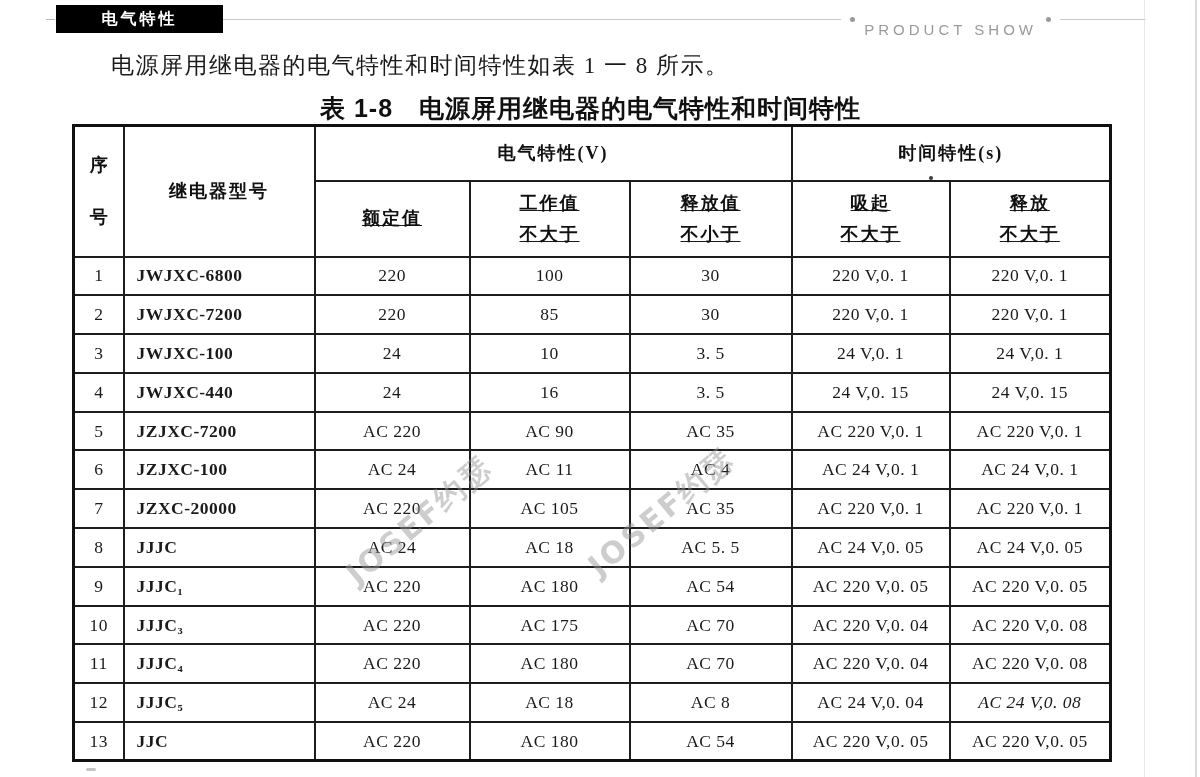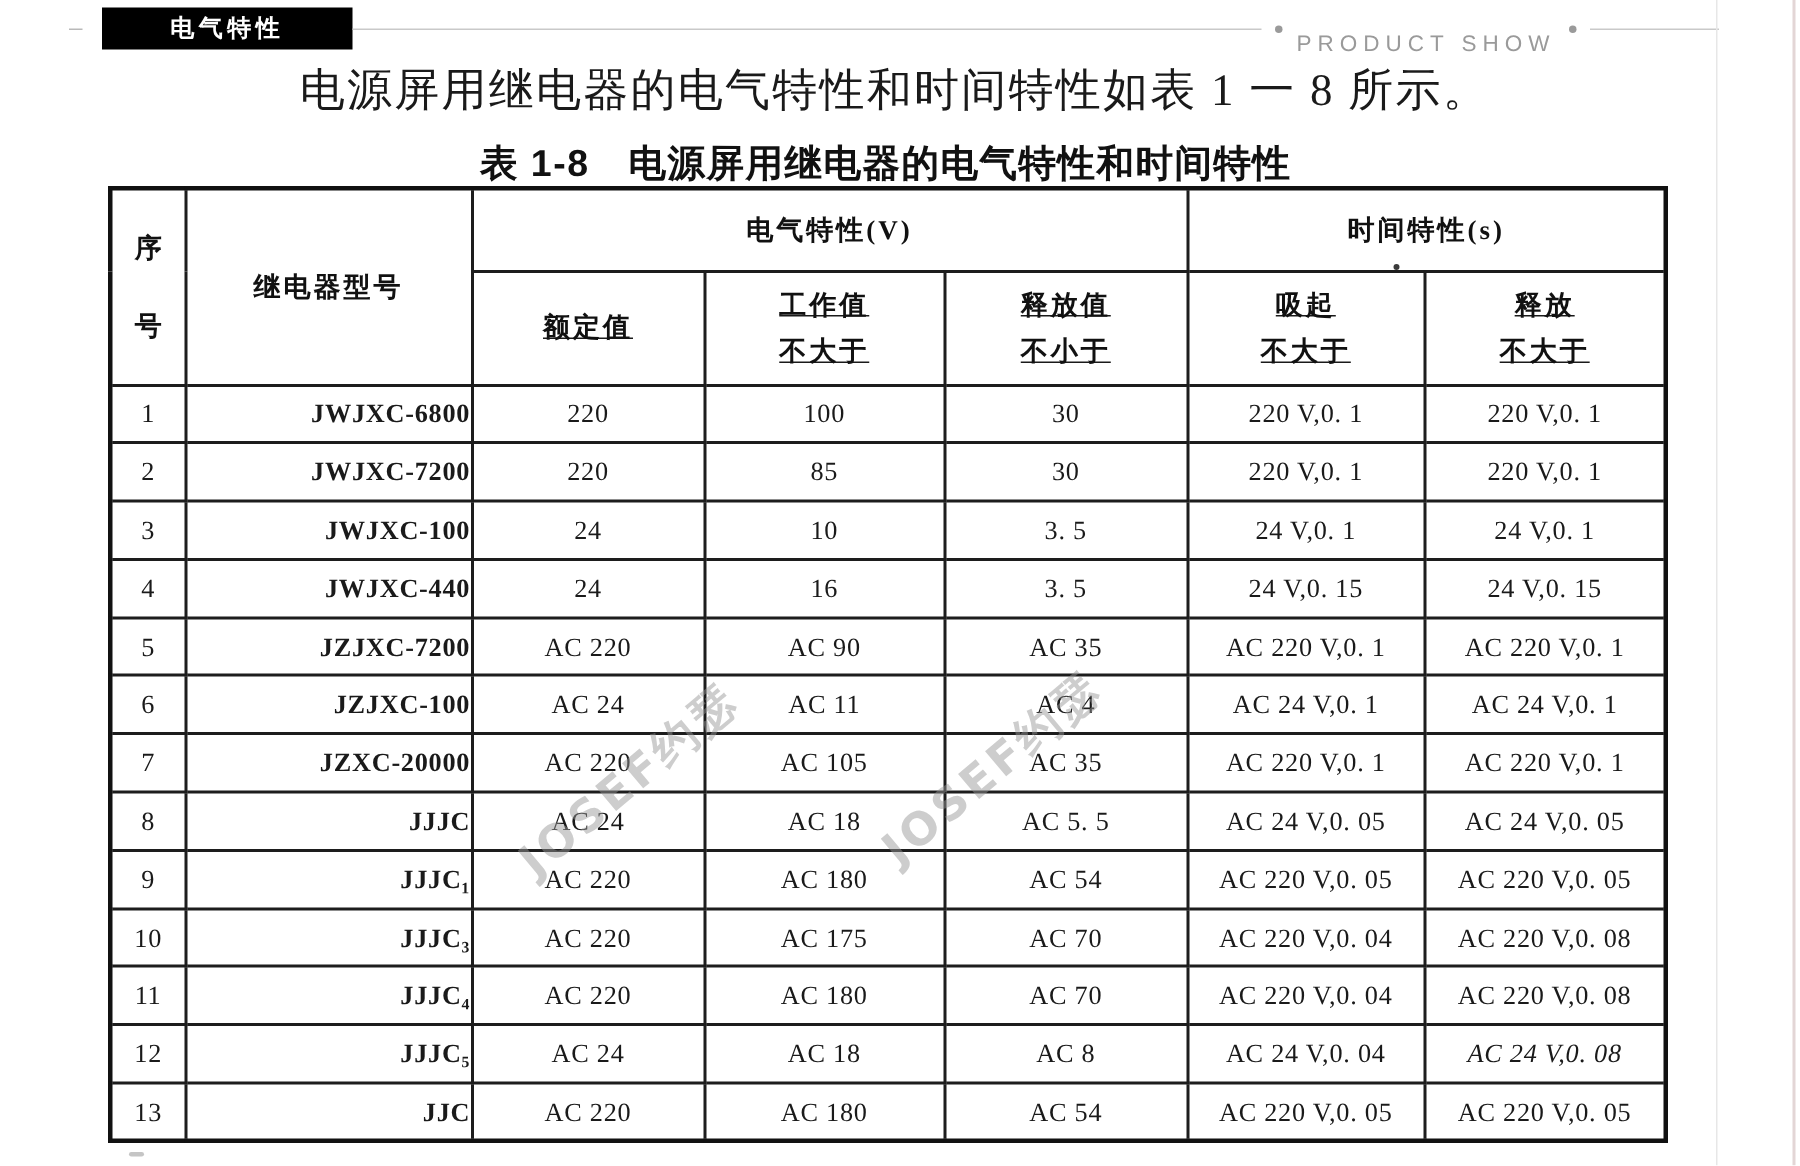--- a/index.html
+++ b/index.html
@@ -3,58 +3,58 @@
 <meta charset="utf-8">
 <style>
   * { margin:0; padding:0; box-sizing:border-box; }
   html,body { width:1200px; height:777px; background:#ffffff; overflow:hidden; position:relative;
     font-family:"Liberation Serif","DejaVu Serif","DejaVu Sans",serif; color:#1a1a1a; }
 
   
   .topbar { position:absolute; left:46px; top:5px; width:1100px; height:28px;
     display:flex; align-items:center; }
   .stub { width:9px; height:1px; background:#b9b9b9; }
-  .badge { margin-left:13px; width:167px; height:28px; background:#000;
+  .badge { margin-left:1px; width:167px; height:28px; background:#000;
     color:#fff; display:flex; align-items:center; justify-content:center;
     font-family:"Liberation Sans","DejaVu Sans",sans-serif; font-weight:bold;
     font-size:16px; letter-spacing:3px; }
   .rule { flex:1; height:1px; background:#c9c9c9; }
   .rule-end { width:86px; height:1px; background:#c9c9c9; }
   .ps-dot { width:5px; height:5px; background:#9a9a9a; border-radius:50%; margin:0 9px; }
   .ps-label { font-family:"Liberation Sans","DejaVu Sans",sans-serif; font-size:15px;
     color:#9a9a9a; letter-spacing:4px; white-space:nowrap;margin-top:21px; }
 
   
   .vline-1 { position:absolute; left:1144px; top:0; width:1px; height:777px; background:#e7e7e7; }
   .vline-2 { position:absolute; left:1195px; top:0; width:2px; height:777px; background:#e3d6d6; }
   .speck { position:absolute; left:929px; top:176px; width:4px; height:4px;
     background:#3a3a3a; border-radius:50%; }
   .smudge { position:absolute; left:86px; top:768px; width:10px; height:3px;
     background:#9f9f9f; border-radius:2px; opacity:.6; }
 
   
-  .intro { position:absolute; left:72px; top:40px; width:1010px;
-    font-size:30px; letter-spacing:1.5px; text-indent:39px;text-align:center; }
+  .intro { position:absolute; left:72px; top:50px; width:1010px;
+    font-size:23px; letter-spacing:1.5px; text-indent:39px; }
   .caption { position:absolute; left:72px; top:92px; width:1037px; text-align:center;
     font-family:"Liberation Sans","DejaVu Sans",sans-serif;
     font-weight:bold; font-size:25px; letter-spacing:1px; color:#111; }
 
   
   table.spec { position:absolute; left:72px; top:124px; width:1037px;
     border-collapse:collapse; table-layout:fixed; border:3px solid #111; }
   .spec th, .spec td { border:2px solid #1d1d1d; vertical-align:middle;
     text-align:center; overflow:hidden; }
   .spec th { font-weight:bold; font-size:18px; white-space:pre-line;
     letter-spacing:2px; line-height:1.7; color:#111; }
   .spec thead tr.h1 { height:55px; }
   .spec thead tr.h2 { height:76px;text-decoration:underline; }
   .spec th.seq { line-height:2.9; letter-spacing:0; }
   .spec tbody tr { height:38.8px; }
   .spec tbody td { font-size:17.5px; letter-spacing:.5px; }
-  .spec tbody td.model { text-align:right; padding-left:23px; font-weight:bold;
+  .spec tbody td.model { text-align:left; padding-left:12px; font-weight:bold;
     letter-spacing:.5px; }
   .spec tbody td.italic { font-style:italic;margin-left:44px; }
 
   
   .wm { position:absolute; font-family:"DejaVu Sans",sans-serif; font-weight:bold;
     font-size:30px; letter-spacing:3px; color:rgba(150,150,150,.48);
     transform:rotate(-40deg); white-space:nowrap; pointer-events:none; }
   .wm1 { left:330px; top:500px; }
   .wm2 { left:572px; top:492px; }
 </style>

